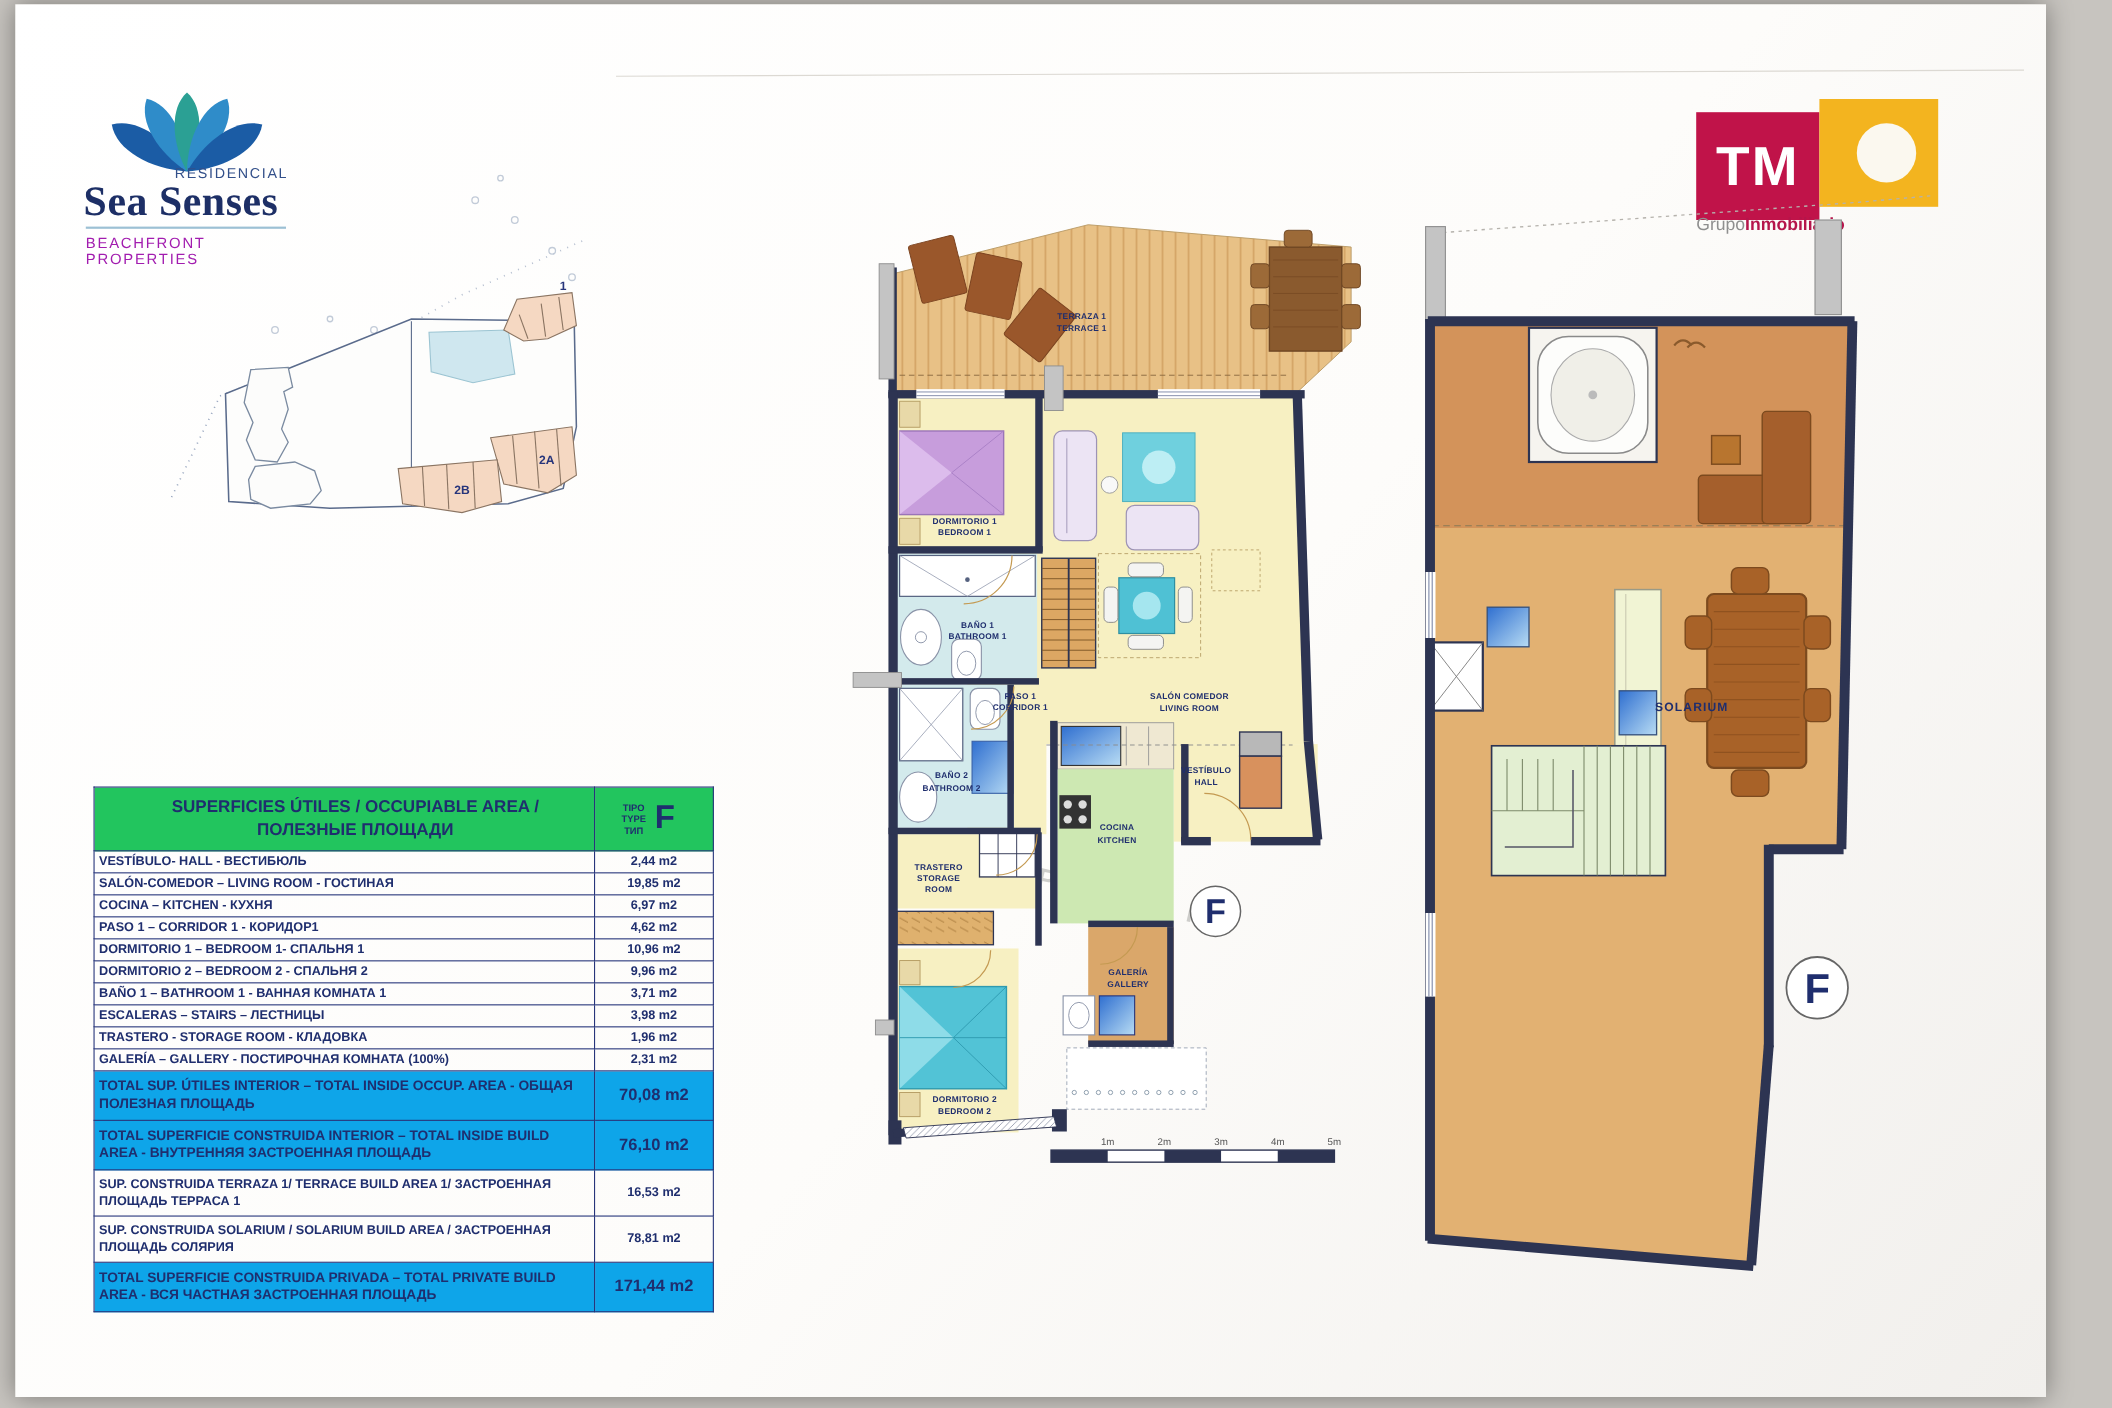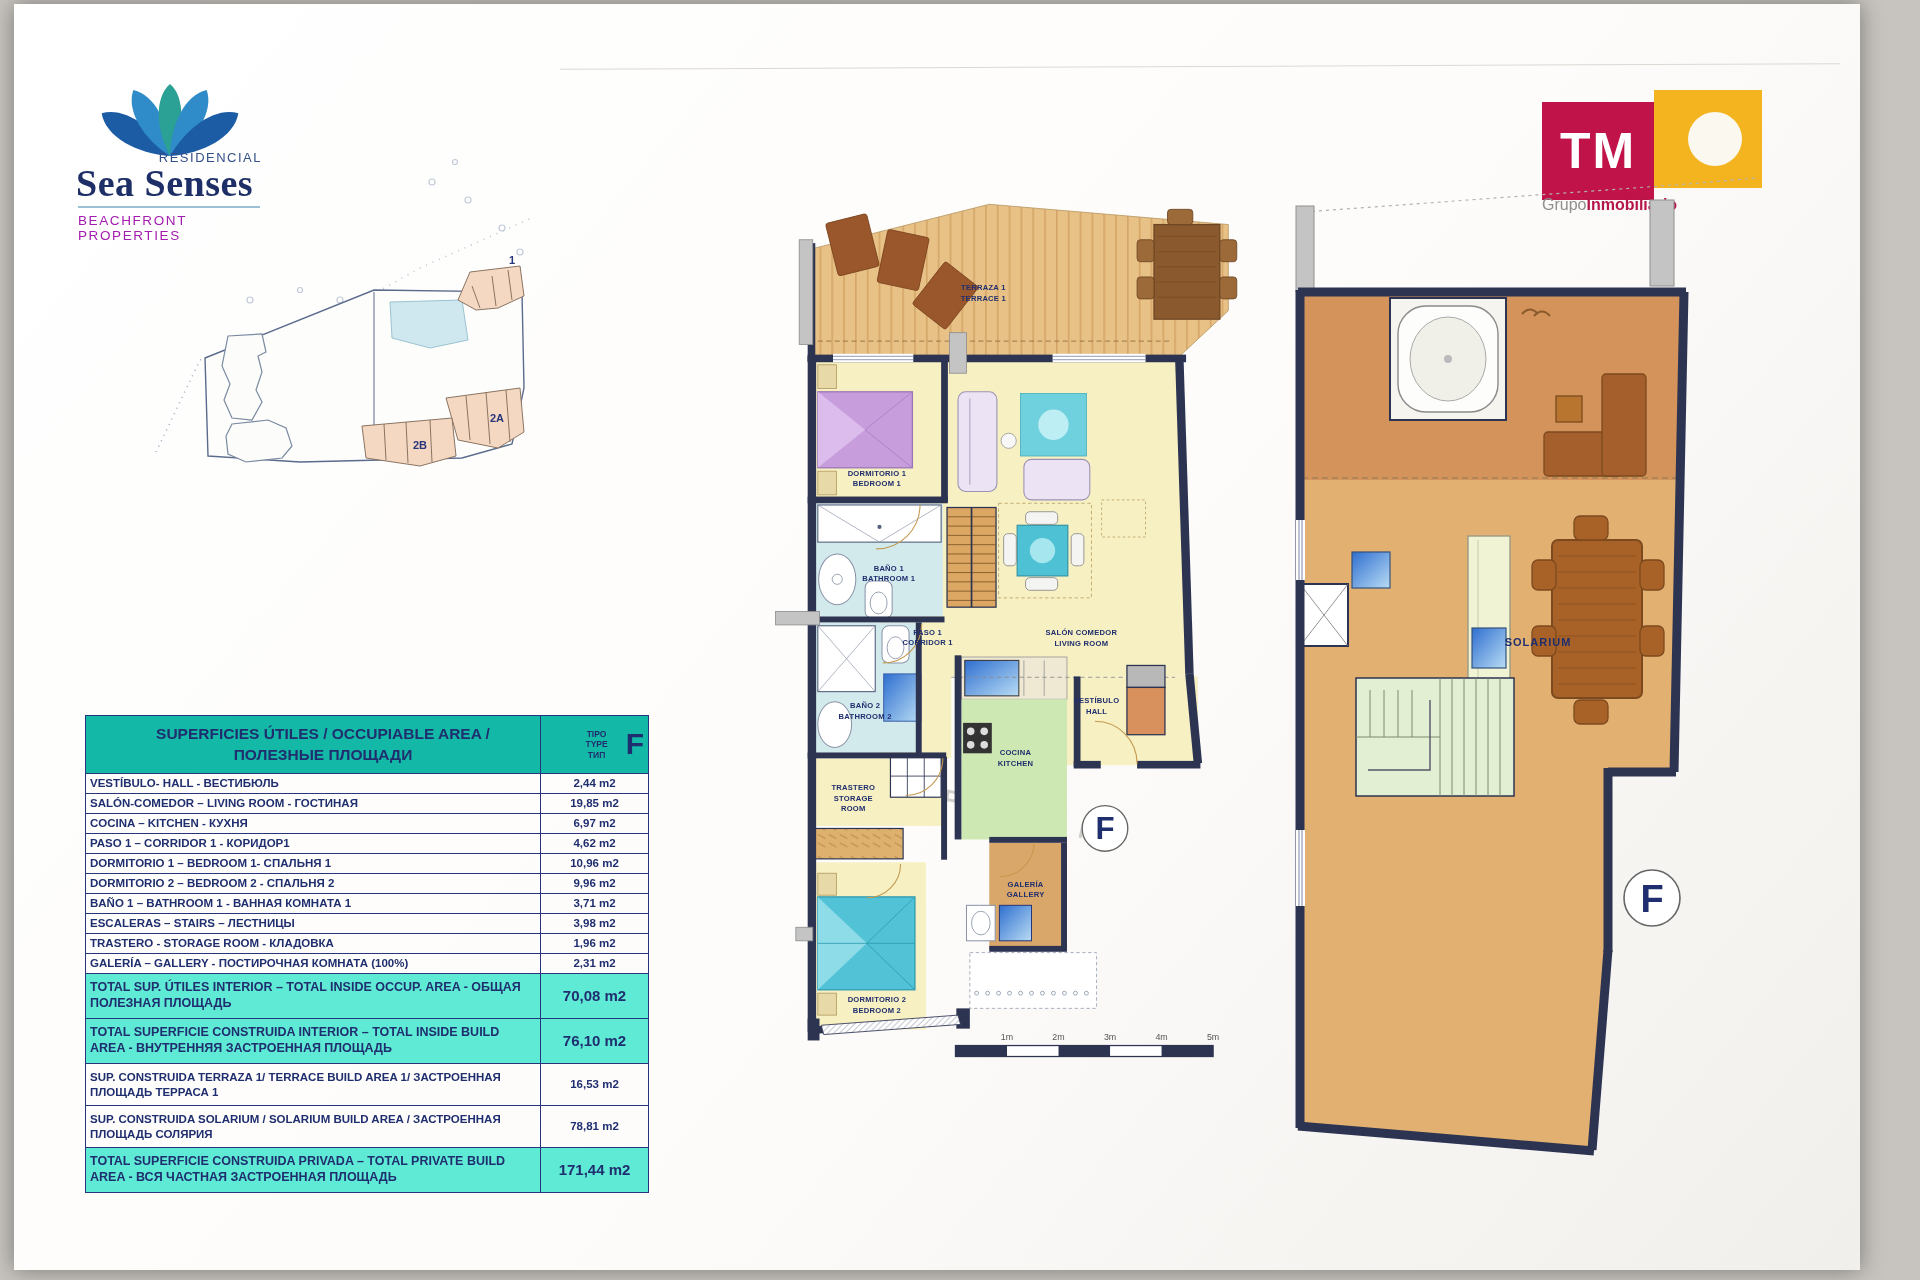--- a/index.html
+++ b/index.html
@@ -53,26 +53,26 @@
     border-collapse:collapse;table-layout:fixed;
     color:#1f2e6e;
   }
   .areatable td{
     border:1.6px solid #27357b;padding:0 4px;vertical-align:middle;
     font-size:11.5px;font-weight:bold;line-height:1.25;
   }
   .areatable .col-label{width:455px;}
   .areatable .col-value{width:108px;}
   .areatable td.val{text-align:center;padding:0 8px;}
-  .areatable tr.hrow td{height:57px;background:#14b8a6;text-align:center;font-size:15.5px;line-height:1.35;padding-left:24px;}
+  .areatable tr.hrow td{height:57px;background:#22c55e;text-align:center;font-size:15.5px;line-height:1.35;padding-left:24px;}
   .areatable tr.single td{height:19px;}
   .areatable tr.double td{height:41px;}
-  .areatable tr.totrow td{height:44px;background:#5eead4;font-size:12.5px;}
+  .areatable tr.totrow td{height:44px;background:#0ea5e9;font-size:12.5px;}
   .areatable tr.totrow td.val{font-size:15px;}
-  .areatable .typecell{display:flex;align-items:center;justify-content:flex-end;gap:18px;}
+  .areatable .typecell{display:flex;align-items:center;justify-content:flex-start;gap:8px;}
   .areatable .typecell .stack{display:flex;flex-direction:column;font-size:8.5px;line-height:1.25;text-align:center;}
   .areatable .typecell .bigF{font-size:30px;font-weight:bold;}
   .plan-svg{position:absolute;}
   text{font-family:"Liberation Sans", sans-serif;}
 </style>
 </head>
 <body>
 
 <div class="paper"></div>
 <div class="fold-line"></div>

